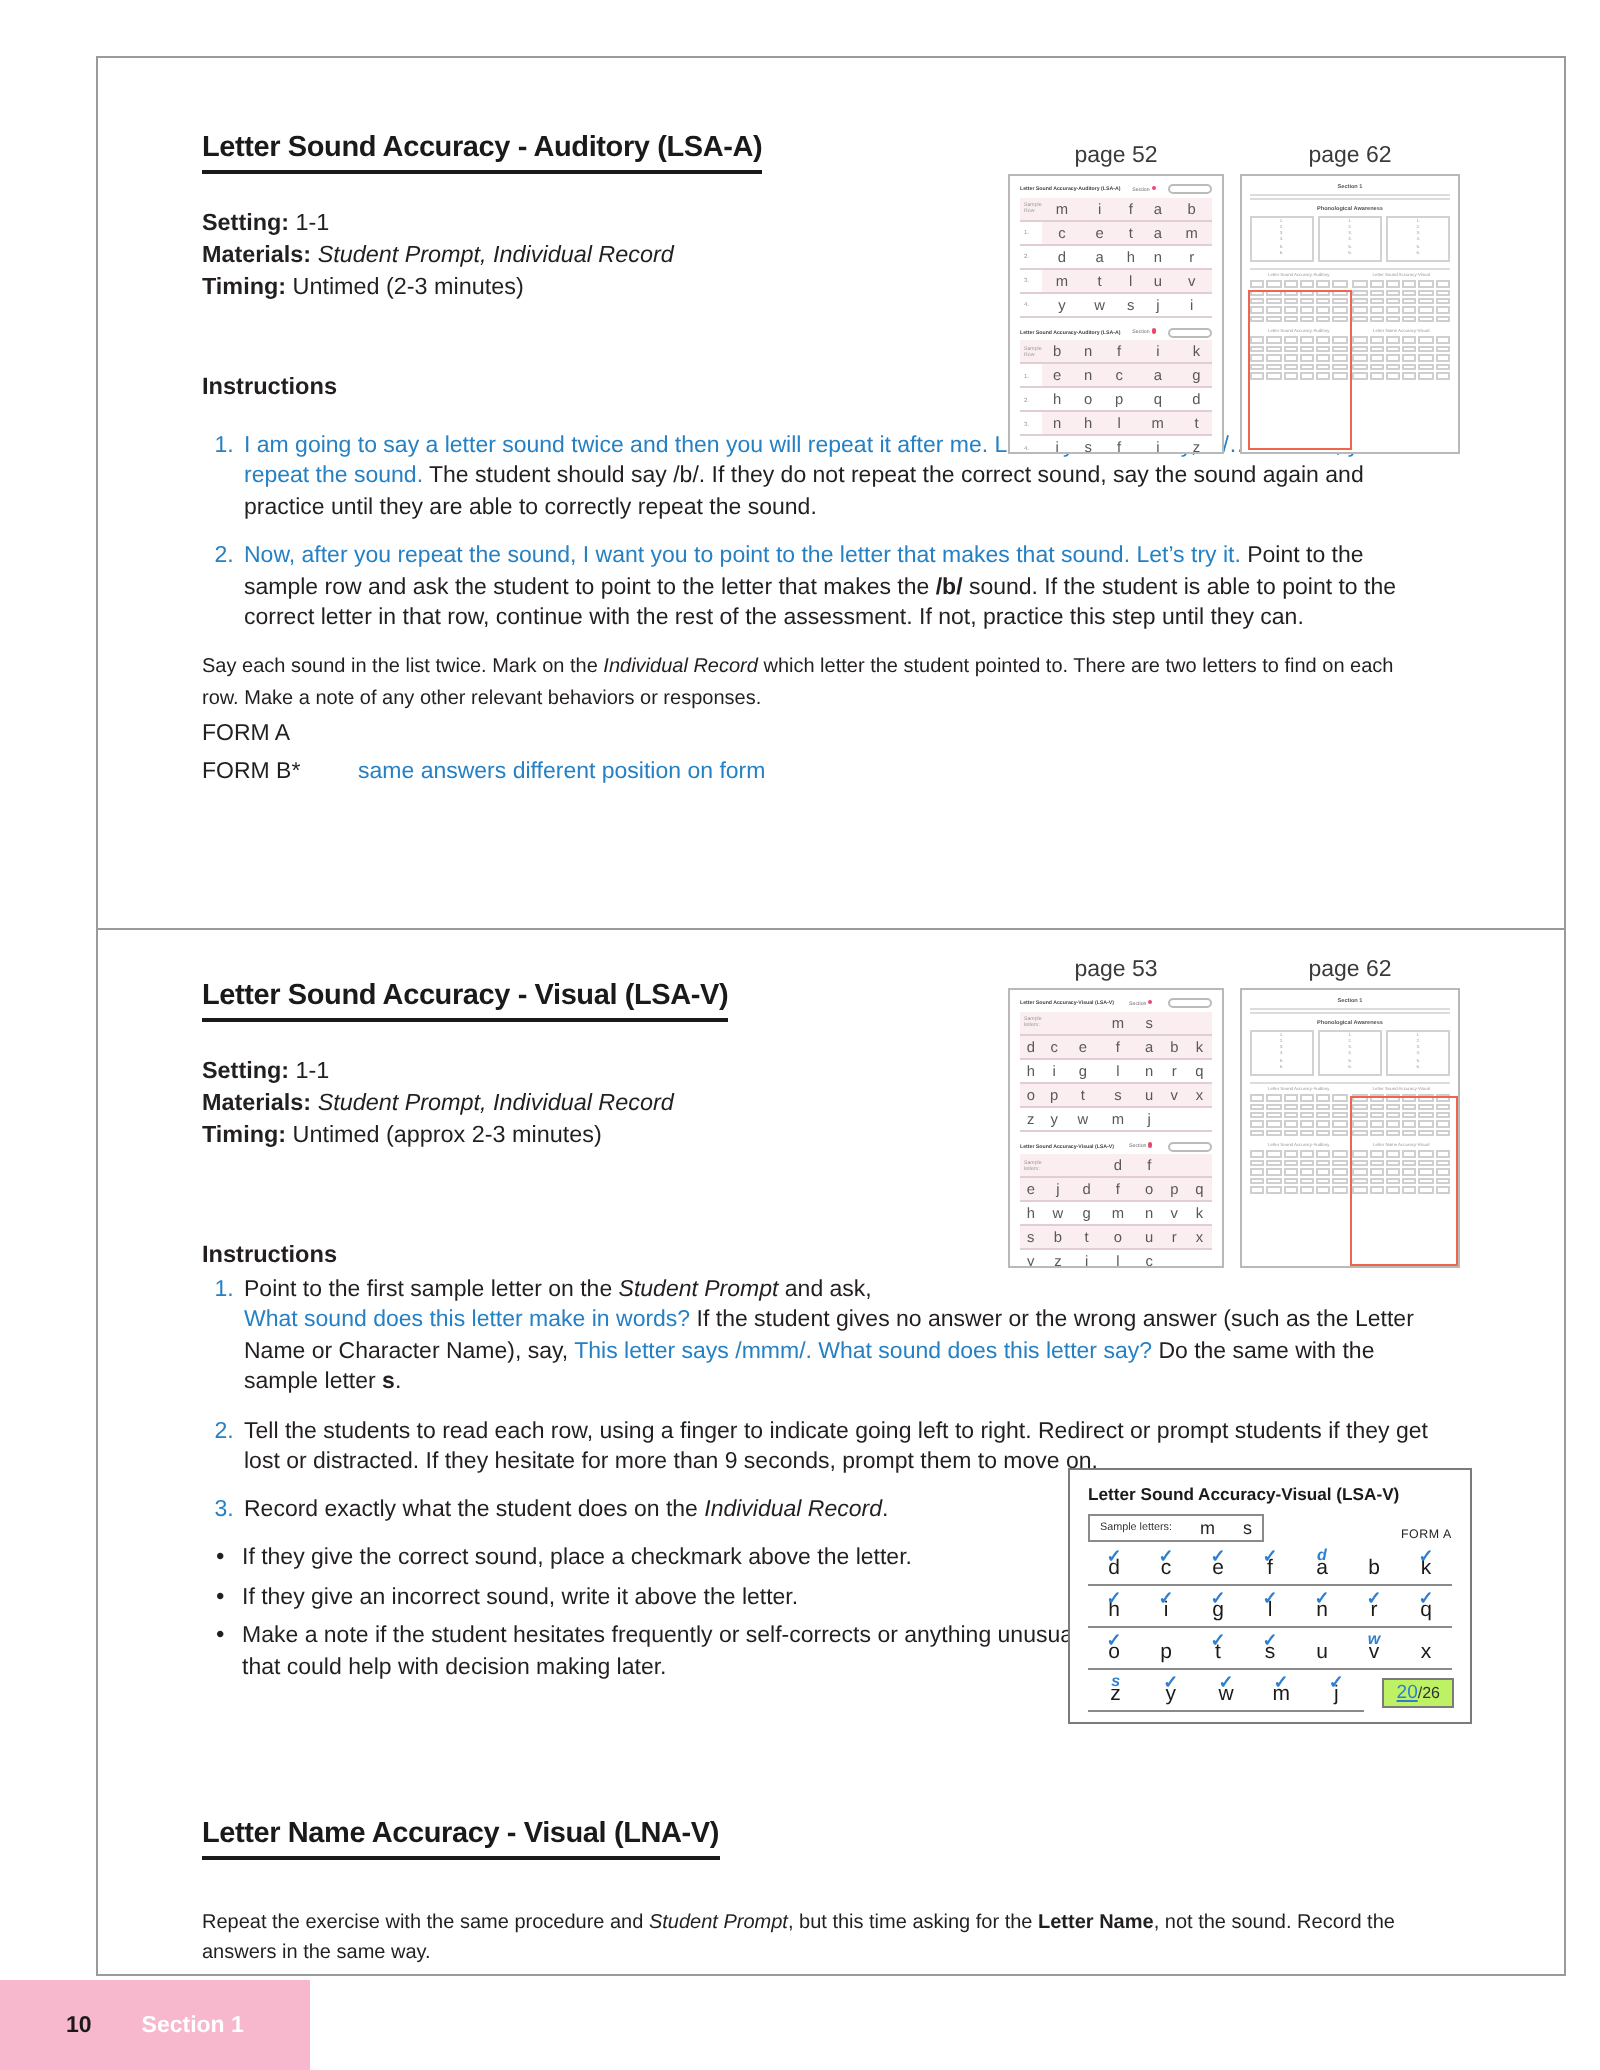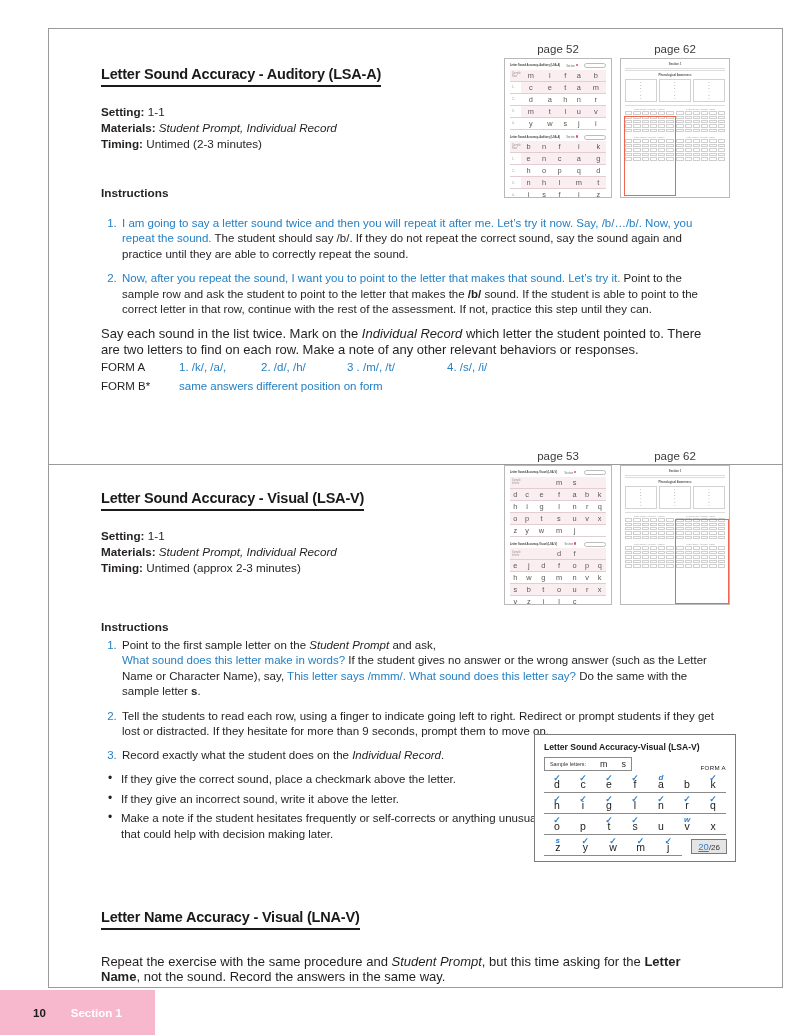--- a/index.html
+++ b/index.html
@@ -38,37 +38,37 @@
   .meta b{ font-weight:bold;text-align:center; }
   .meta i{ font-style:italic; }
 
   .instr-head{ font-weight:bold; font-size:11.8px; margin-top:17px; }
 
   ol.steps{ margin:16px 0 0 0; padding-left:19px; }
   ol.steps > li{ font-size:11.5px; line-height:15.4px; margin-bottom:9px; padding-left:2px; }
   ol.steps > li::marker{ color:#2580c4; }
   .blue{ color:#2580c4; }
 
-  p.body-par{ font-size:13px; line-height:15.4px; margin:2px 0 0 0; }
+  p.body-par{ font-size:10px; line-height:15.4px; margin:2px 0 0 0; }
 
   .form-line{ font-size:11.5px; margin-top:4px; display:flex; }
   .form-line .lbl{ width:78px; flex:0 0 78px; }
   .form-line .ans{ color:#2580c4; }
   .form-line .ans span{ display:inline-block; }
   .a1{ width:82px; } .a2{ width:86px; } .a3{ width:100px; }
   .note{ font-size:10.1px; margin-top:5px; }
 
   ul.bullets{ margin:8px 0 0 0; padding-left:20px; list-style:none; }
   ul.bullets li{ font-size:11.5px; line-height:15.8px; margin-bottom:4px; position:relative; }
   ul.bullets li::before{
     content:"\2022"; position:absolute; left:-13px; top:-1px; font-size:12px;
   }
 
   
-  .thumbs{ position:absolute; display:flex; gap:8px; }
+  .thumbs{ position:absolute; display:flex; gap:8px;margin-top:29px; }
   .thumb-wrap{ text-align:center; }
   .thumb-cap{ font-size:11.5px; color:#3a3a3a; margin-bottom:3px; }
   .thumb{
     background:#fff; border:1px solid #b9b9b9;
     position:relative; overflow:hidden;
   }
   .thumb.p52,.thumb.p53{ width:108px; height:140px; padding:4px 5px; }
   .thumb.p62{ width:110px; height:140px; padding:3px 4px; }
 
   .mini-head{
@@ -130,21 +130,21 @@
   .ex-cell{ flex:1; position:relative; text-align:center; }
   .ex-let{ font-size:10.5px; line-height:11px; color:#1a1a1a; }
   .ex-mark{
     position:absolute; left:0; right:0; top:-1px;
     font-size:9px; color:#2f7fd0; font-weight:bold;
     line-height:10px;
   }
   .ex-mark.letter{ font-size:8px; font-style:italic; }
   .ex-score{
     position:absolute; right:8px; bottom:7px;
-    border:1px solid #7b7b7b; background:#e5e5e5;
+    border:1px solid #7b7b7b; background:#bef264;
     padding:1px 6px; font-size:9.5px;
   }
   .ex-score .num{ color:#2f7fd0; text-decoration:underline; }
   .ex-score .den{ color:#333; font-size:8px; }
 
   
   .footer-bar{
     position:absolute; left:0; bottom:0;
     width:155px; height:45px; background:#f7b8cd;
     display:flex; align-items:center;
@@ -181,23 +181,20 @@
         <span class="blue">Now, after you repeat the sound, I want you to point to the letter that makes that sound. Let’s try it.</span><span> Point to the sample row and ask the student to point to the letter that makes the </span><b>/b/</b><span> sound. If the student is able to point to the correct letter in that row, continue with the rest of the assessment. If not, practice this step until they can.</span>
       </li>
     </ol>
 
     <p class="body-par" style="margin-top:4px;">
       <span>Say each sound in the list twice. Mark on the </span><i>Individual Record</i><span> which letter the student pointed to. There are two letters to find on each row. Make a note of any other relevant behaviors or responses.</span>
     </p>
 
     <div class="form-line">
       <span class="lbl">FORM A</span>
-      <span class="ans">
-        <span class="a1">1. /k/,  /a/,</span><span class="a2">2. /d/, /h/</span><span class="a3">3 . /m/, /t/</span><span>4. /s/, /i/</span>
-      </span>
     </div>
 
     <div class="form-line" style="margin-top:7px;">
       <span class="lbl">FORM B*</span>
       <span class="ans">same answers different position on form</span>
     </div>
 
   </div>
 
   <div class="thumbs" style="left:455px; top:14px;">

